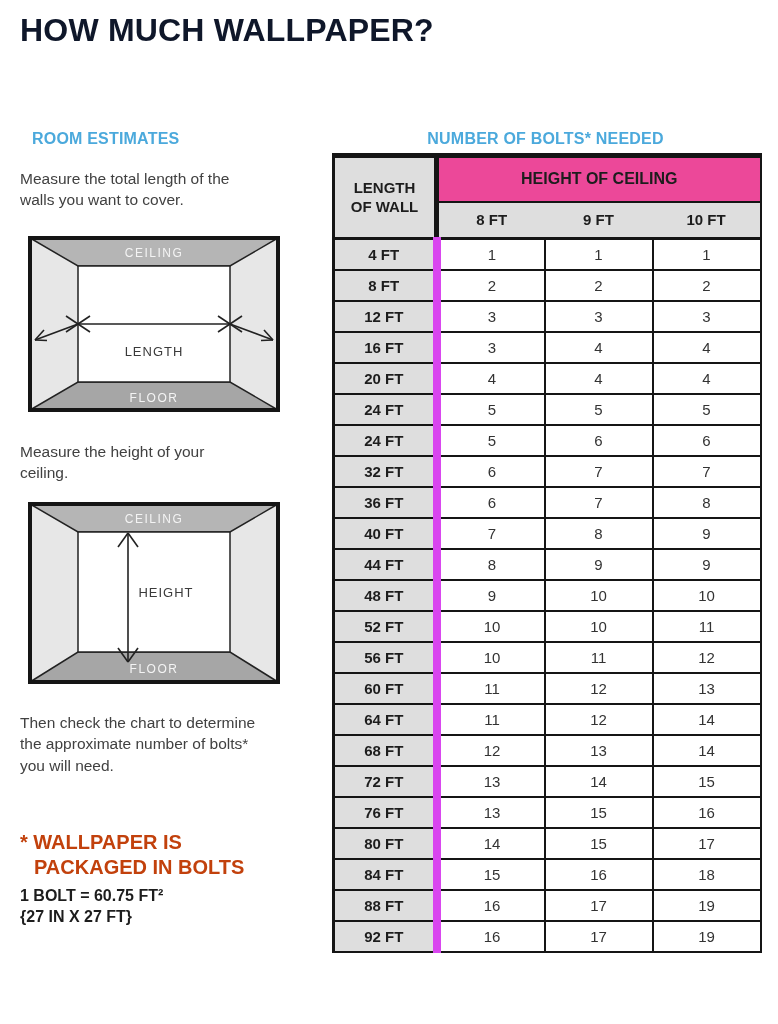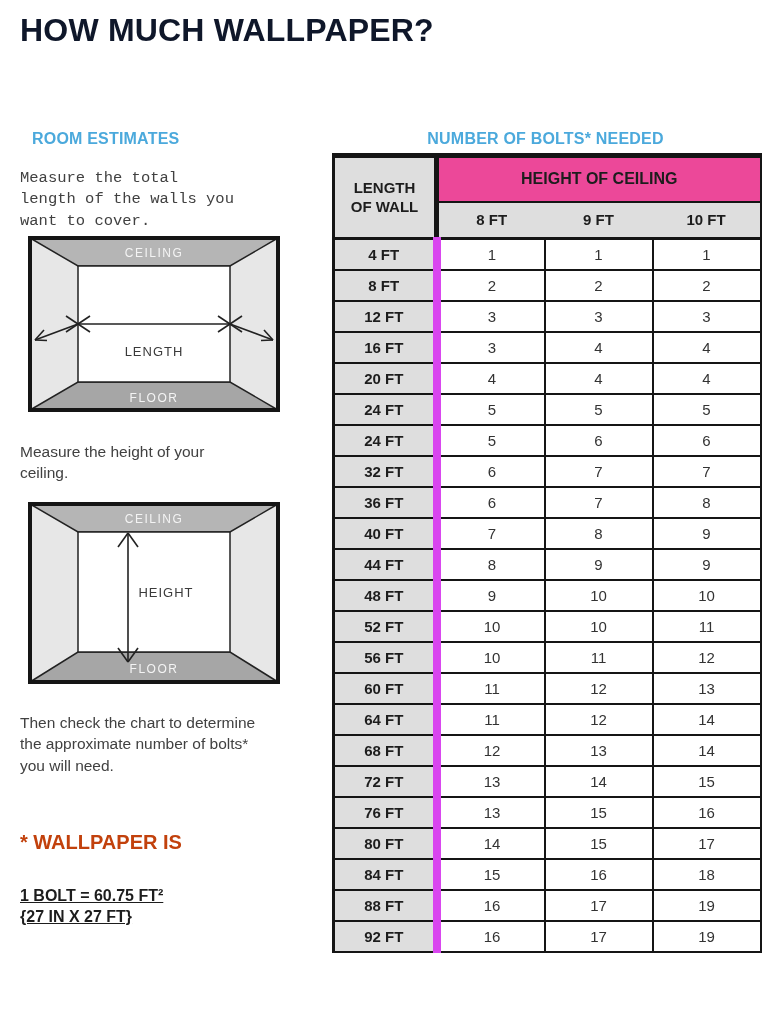--- a/index.html
+++ b/index.html
@@ -18,35 +18,35 @@
   }
   .section-heading {
     font-size:16px; font-weight:bold; color:#4BA9DC;
     letter-spacing:0.2px;
   }
   #room-heading { position:absolute; left:32px; top:130px; }
   .para {
     position:absolute; left:20px;
     font-size:15.5px; line-height:1.38; color:#414141;
   }
-  #para1 { top:168px; width:215px;font-family:Liberation Mono, monospace; }
+  #para1 { top:168px; width:215px; }
   #para2 { top:441px; width:185px; }
   #para3 { top:712px; width:245px; }
   .diagram { position:absolute; left:28px; }
   #diagram1 { top:236px; }
   #diagram2 { top:502px; }
   .diagram svg { display:block; }
   .footnote {
     position:absolute; left:20px; top:830px;
     font-size:20px; font-weight:bold; color:#c2410c; line-height:1.25;
   }
   .footnote .line2 { padding-left:14px; }
   .bolt-spec {
     position:absolute; left:20px; top:886px;
-    font-size:16px; font-weight:bold; color:#1d1d1d; line-height:1.3;text-decoration:underline;
+    font-size:16px; font-weight:bold; color:#1d1d1d; line-height:1.3;
   }
   #bolts-heading {
     position:absolute; left:332px; top:130px; width:427px;
     text-align:center;
   }
   #bolts-table {
     position:absolute; left:332px; top:153px;
     border-collapse:collapse; table-layout:fixed; width:427px;
     border-top:5px solid #151515;
     border-left:3px solid #151515;
@@ -149,20 +149,21 @@
     <text class="diag-band-label" x="126" y="171" text-anchor="middle">FLOOR</text>
     <text class="diag-dim-label" x="138" y="95" text-anchor="middle">HEIGHT</text>
     <rect x="2" y="2" width="248" height="178" fill="none" stroke="#151515" stroke-width="4"></rect>
   </svg>
 </div>
 
 <p id="para3" class="para">Then check the chart to determine the approximate number of bolts* you will need.</p>
 
 <div class="footnote">
   <div class="line1">* WALLPAPER IS</div>
+  <div class="line2">PACKAGED IN BOLTS</div>
 </div>
 
 <div class="bolt-spec">
   <div>1 BOLT = 60.75 FT²</div>
   <div>{27 IN X 27 FT}</div>
 </div>
 
 <h2 id="bolts-heading" class="section-heading">NUMBER OF BOLTS* NEEDED</h2>
 
 <table id="bolts-table">

